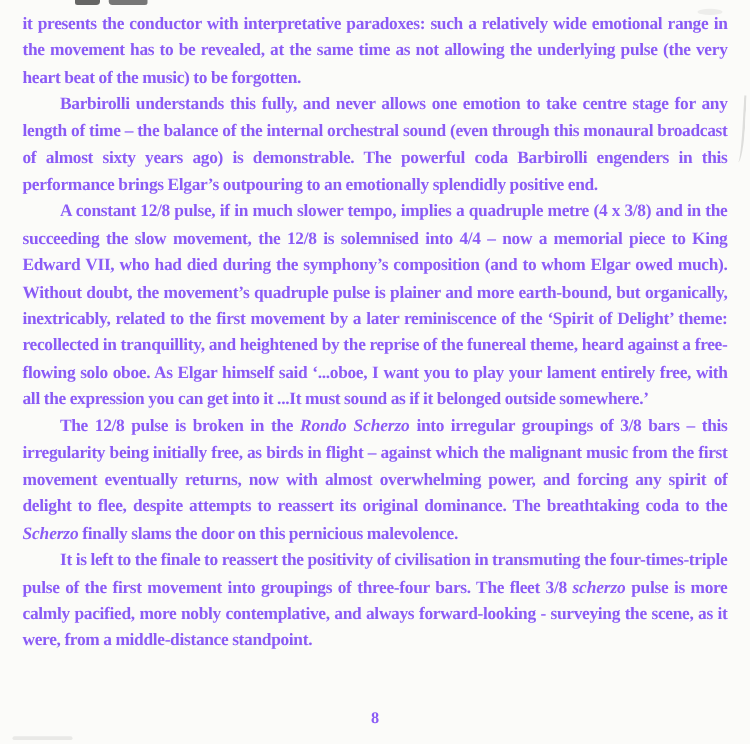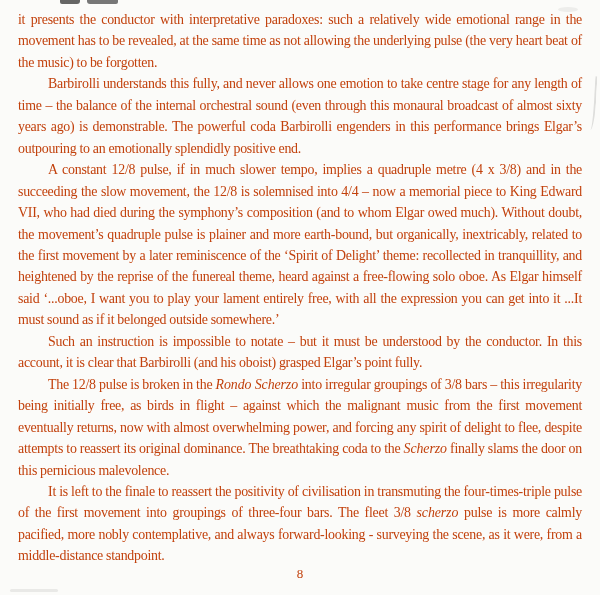--- a/index.html
+++ b/index.html
@@ -70,27 +70,26 @@
     transform: rotate(3deg);
   }
   .art-bottom {
     left: 10px; top: 589px; width: 48px; height: 3px;
     background: #e9e9e7; border-radius: 2px;
   }
 </style>
 </head>
 <body style="background: rgb(251, 251, 249);">
 
-<div class="page" style="color: #c2410c;">
+<div class="page" style="color: #8b5cf6; font-weight: bold;">
 
   <div class="text-block" id="text-block">
       <p class="para"><span>it presents the conductor with interpretative paradoxes: such a relatively wide emotional range in the movement has to be revealed, at the same time as not allowing the underlying pulse (the very heart beat of the music) to be forgotten.</span></p>
       <p class="para indent"><span>Barbirolli understands this fully, and never allows one emotion to take centre stage for any length of time – the balance of the internal orchestral sound (even through this monaural broadcast of almost sixty years ago) is demonstrable. The powerful coda Barbirolli engenders in this performance brings Elgar’s outpouring to an emotionally splendidly positive end.</span></p>
       <p class="para indent"><span>A constant 12/8 pulse, if in much slower tempo, implies a quadruple metre (4 x 3/8) and in the succeeding the slow movement, the 12/8 is solemnised into 4/4 – now a memorial piece to King Edward VII, who had died during the symphony’s composition (and to whom Elgar owed much). Without doubt, the movement’s quadruple pulse is plainer and more earth-bound, but organically, inextricably, related to the first movement by a later reminiscence of the ‘Spirit of Delight’ theme: recollected in tranquillity, and heightened by the reprise of the funereal theme, heard against a free-flowing solo oboe. As Elgar himself said ‘...oboe, I want you to play your lament entirely free, with all the expression you can get into it ...It must sound as if it belonged outside somewhere.’</span></p>
-      <p class="para indent"><span>Such an instruction is impossible to notate – but it must be understood by the conductor. In this account, it is clear that Barbirolli (and his oboist) grasped Elgar’s point fully.</span></p>
       <p class="para indent"><span>The 12/8 pulse is broken in the </span><i>Rondo Scherzo</i><span> into irregular groupings of 3/8 bars – this irregularity being initially free, as birds in flight – against which the malignant music from the first movement eventually returns, now with almost overwhelming power, and forcing any spirit of delight to flee, despite attempts to reassert its original dominance. The breathtaking coda to the </span><i>Scherzo</i><span> finally slams the door on this pernicious malevolence.</span></p>
       <p class="para indent"><span>It is left to the finale to reassert the positivity of civilisation in transmuting the four-times-triple pulse of the first movement into groupings of three-four bars.  The fleet 3/8 </span><i>scherzo</i><span> pulse is more calmly pacified, more nobly contemplative, and always forward-looking - surveying the scene, as it were, from a middle-distance standpoint.</span></p>
     </div>
 
   <div class="page-number">8</div>
 
   <div class="artifact art-top-1"></div>
   <div class="artifact art-top-2"></div>
   <div class="artifact art-top-right"></div>
   <div class="artifact art-right-edge"></div>

